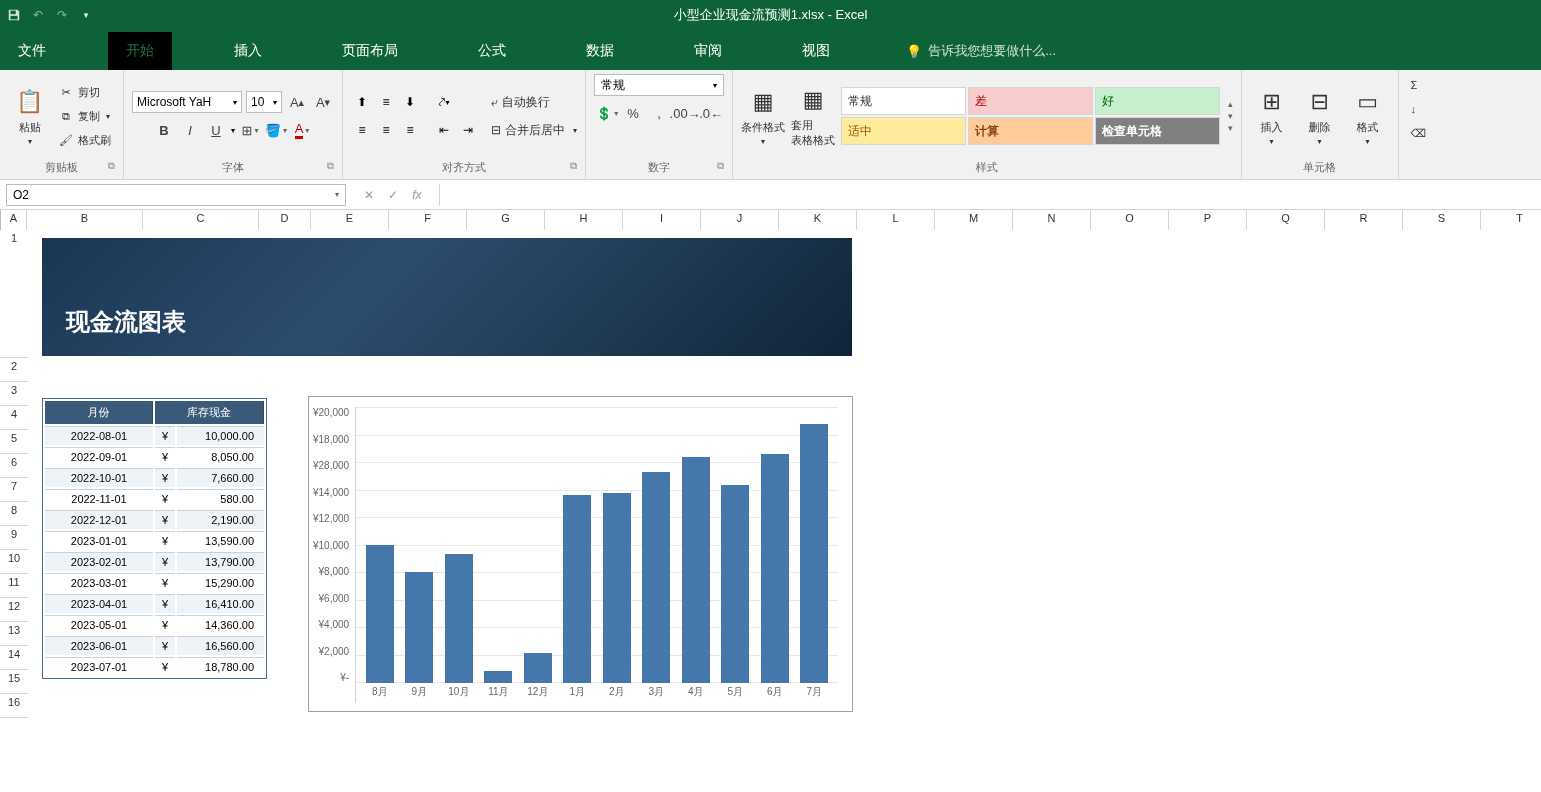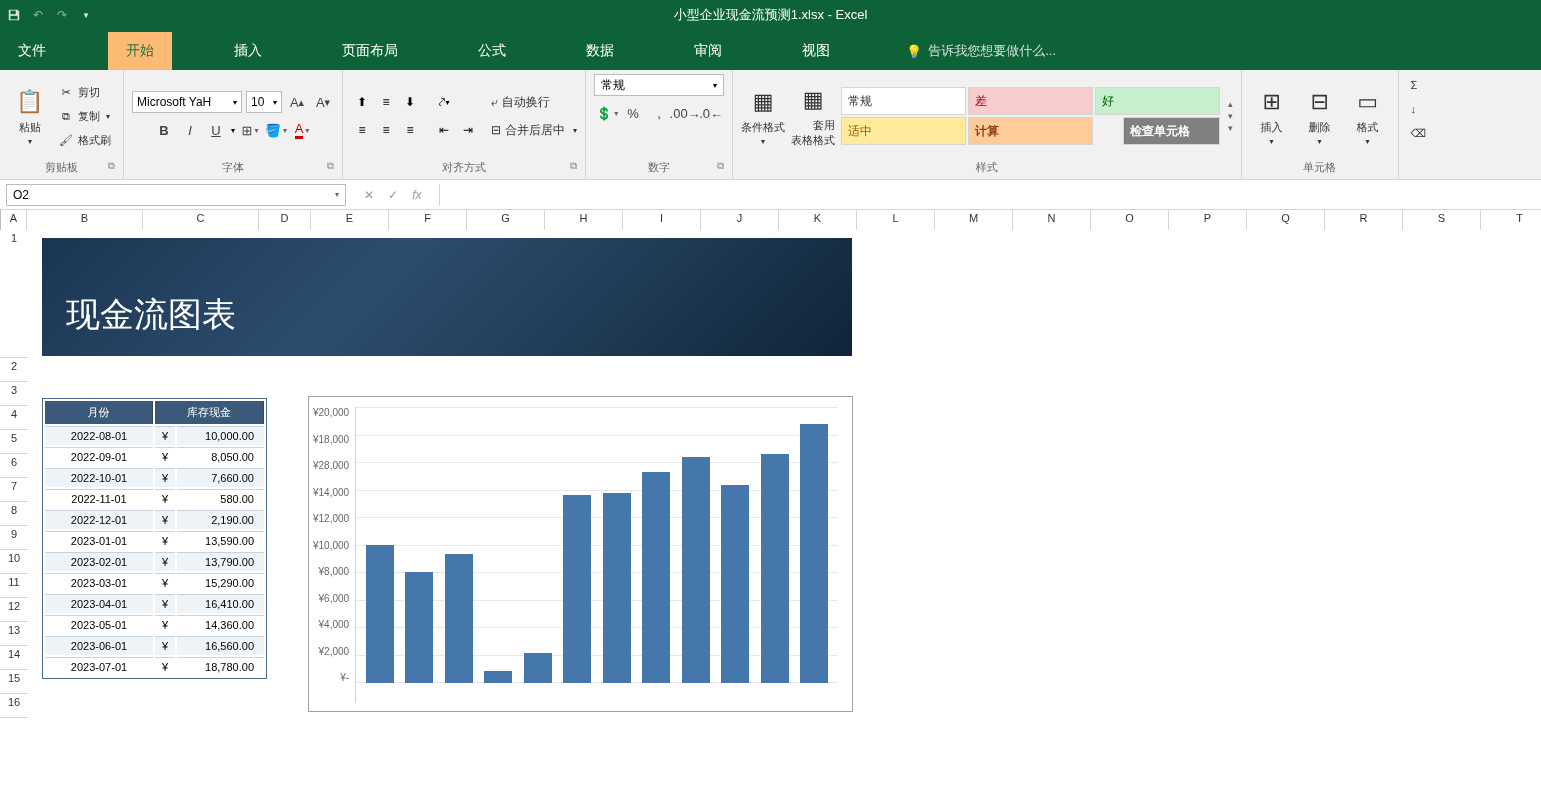--- a/index.html
+++ b/index.html
@@ -7,21 +7,21 @@
 
 
 .titlebar { background: #0e6237; height: 30px; display: flex; align-items: center; color: #fff; padding: 0 6px; position: relative; }
 .titlebar .qat { display: flex; gap: 8px; align-items: center; }
 .titlebar .qat-icon { width: 16px; height: 16px; display: flex; align-items: center; justify-content: center; opacity: 0.9; }
 .titlebar .title { position: absolute; left: 50%; transform: translateX(-50%); font-size: 13px; }
 
 
 .ribbon-tabs { background: #0e6237; color: #fff; display: flex; height: 40px; align-items: flex-end; gap: 44px; }
 .ribbon-tabs .tab { padding: 10px 18px; font-size: 14px; cursor: pointer; }
-.ribbon-tabs .tab.active { background: #fdba74; color: #217346; }
+.ribbon-tabs .tab.active { background: #000000; color: #217346; }
 .ribbon-tabs .tell-me { display: flex; align-items: center; gap: 6px; padding: 10px 14px; color: #d0e0d8; font-size: 13px; }
 
 
 .ribbon { background: #f1f1f1; border-bottom: 1px solid #d4d4d4; display: flex; height: 110px; }
 .group { border-right: 1px solid #d4d4d4; padding: 4px 8px 2px 8px; display: flex; flex-direction: column; position: relative; }
 .group-content { flex: 1; display: flex; align-items: center; gap: 4px; }
 .group-label { text-align: center; font-size: 11px; color: #666; padding: 2px 0; position: relative; }
 .group-label .launcher { position: absolute; right: 0; top: 2px; font-size: 10px; color: #888; }
 
 .big-btn { display: flex; flex-direction: column; align-items: center; justify-content: center; width: 44px; height: 72px; gap: 2px; font-size: 11px; color: #333; }
@@ -51,40 +51,40 @@
 .number-combo { height: 22px; width: 130px; border: 1px solid #bcbcbc; background: #fff; font-size: 12px; padding: 0 6px; display: flex; align-items: center; justify-content: space-between; }
 .number-row { display: flex; gap: 4px; }
 
 .styles-grp { display: flex; gap: 6px; align-items: center; }
 .styles-gallery { display: grid; grid-template-columns: 125px 125px 125px; grid-template-rows: 28px 28px; gap: 2px; }
 .style-cell { border: 1px solid #d4d4d4; background: #fff; font-size: 12px; padding: 4px 6px; display: flex; align-items: center; color: #333; }
 .style-cell.bad { background: #f8cccc; color: #9c0006; }
 .style-cell.good { background: #c6efce; color: #006100; }
 .style-cell.neutral { background: #ffeb9c; color: #9c5700; }
 .style-cell.calc { background: #ffcc99; color: #8b4513; font-weight: bold; }
-.style-cell.check { background: #808080; color: #fff; font-weight: bold; margin-left: 28px; }
+.style-cell.check { background: #808080; color: #fff; font-weight: bold; }
 
 .cells-grp, .edit-grp { display: flex; gap: 4px; }
 
 
 .formula-bar { height: 30px; background: #fff; border-bottom: 1px solid #d4d4d4; display: flex; align-items: center; }
 .name-box { width: 340px; height: 22px; border: 1px solid #bcbcbc; margin-left: 6px; padding: 0 6px; display: flex; align-items: center; justify-content: space-between; font-size: 12px; }
 .fb-btns { display: flex; gap: 14px; padding: 0 18px; align-items: center; border-right: 1px solid #d4d4d4; height: 22px; color: #999; }
 .fb-input { flex: 1; padding: 0 8px; font-size: 12px; }
 
 
 .sheet { display: flex; height: calc(100% - 210px); position: relative; }
 .corner { width: 28px; height: 20px; background: #e6e6e6; border-right: 1px solid #bcbcbc; border-bottom: 1px solid #bcbcbc; }
 .col-h { border-right: 1px solid #d4d4d4; text-align: center; font-size: 11px; color: #333; padding: 2px 0; }
 .row-h { height: 24px; border-bottom: 1px solid #d4d4d4; text-align: center; font-size: 11px; color: #333; padding: 2px 0; }
 .row-h.big { height: 128px; }
 .cells { position: absolute; left: 28px; top: 20px; right: 0; bottom: 0; }
 
 .banner { position: absolute; left: 14px; top: 8px; width: 810px; height: 118px; background: linear-gradient(135deg, #1a3552 0%, #2d4d6e 40%, #1f3a54 70%, #0f2438 100%); display: flex; align-items: flex-end; padding: 18px 24px; }
-.banner-title { color: #fff; font-size: 34px; font-weight: 400; }
+.banner-title { color: #fff; font-size: 24px; font-weight: 700; }
 
 .data-table { position: absolute; left: 14px; top: 168px; width: 225px; border: 1px solid #4a6b8a; }
 .data-table th { background: #3b5a7a; color: #fff; font-weight: normal; font-size: 11px; padding: 4px; border-right: 1px solid #2d4560; }
 .data-table td { font-size: 11px; padding: 3px 6px; border-top: 1px solid #c8d2dc; }
 .data-table tr:nth-child(odd) td { background: #eef3f7; }
 .data-table .date { text-align: center; width: 108px; }
 .data-table .curr { width: 20px; text-align: center; }
 .data-table .val { text-align: right; padding-right: 10px; }
 
 .chart-box { position: absolute; left: 280px; top: 166px; width: 545px; height: 316px; border: 1px solid #a0a0a0; background: #fff; padding: 10px 14px 8px 4px; }
@@ -244,21 +244,21 @@
 
   <div class="group">
     <div class="group-content styles-grp">
       <div class="big-btn">
           <span class="icon">▦</span>
           <span>条件格式</span>
           <span style="font-size:8px">▾</span>
         </div>
       <div class="big-btn">
           <span class="icon">▦</span>
-          <span style="white-space:pre-line;text-align:right">套用
+          <span style="white-space:pre-line;text-align:left">套用
 表格格式</span>
         </div>
       <div class="styles-gallery">
         <div class="style-cell">
             <span>常规</span>
           </div>
         <div class="style-cell bad">
             <span>差</span>
           </div>
         <div class="style-cell good">
@@ -490,17 +490,31 @@
               <div class="bar" style="height: 4.45%;"></div>
               <div class="bar" style="height: 10.95%;"></div>
               <div class="bar" style="height: 67.95%;"></div>
               <div class="bar" style="height: 68.95%;"></div>
               <div class="bar" style="height: 76.45%;"></div>
               <div class="bar" style="height: 82.05%;"></div>
               <div class="bar" style="height: 71.8%;"></div>
               <div class="bar" style="height: 82.8%;"></div>
               <div class="bar" style="height: 93.9%;"></div>
             </div>
+          <div class="chart-xaxis" id="xaxis">
+              <span>8月</span>
+              <span>9月</span>
+              <span>10月</span>
+              <span>11月</span>
+              <span>12月</span>
+              <span>1月</span>
+              <span>2月</span>
+              <span>3月</span>
+              <span>4月</span>
+              <span>5月</span>
+              <span>6月</span>
+              <span>7月</span>
+            </div>
         </div>
       </div>
     </div>
   </div>
 </div>
 
 </body></html>

